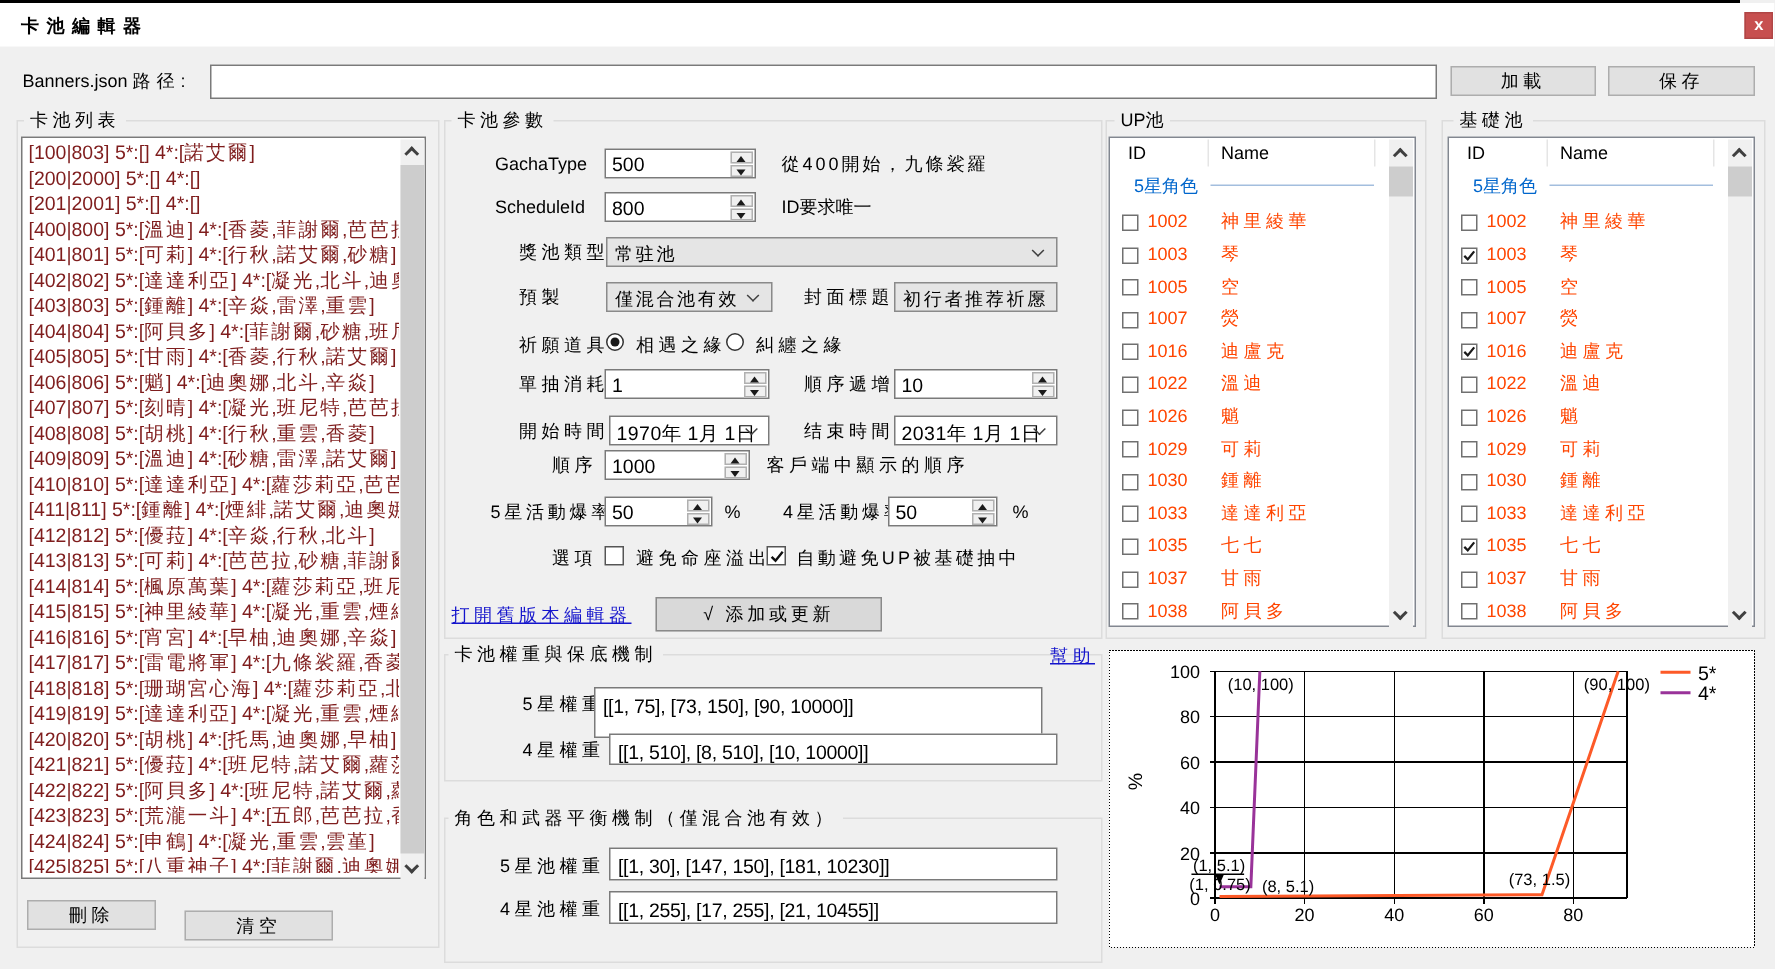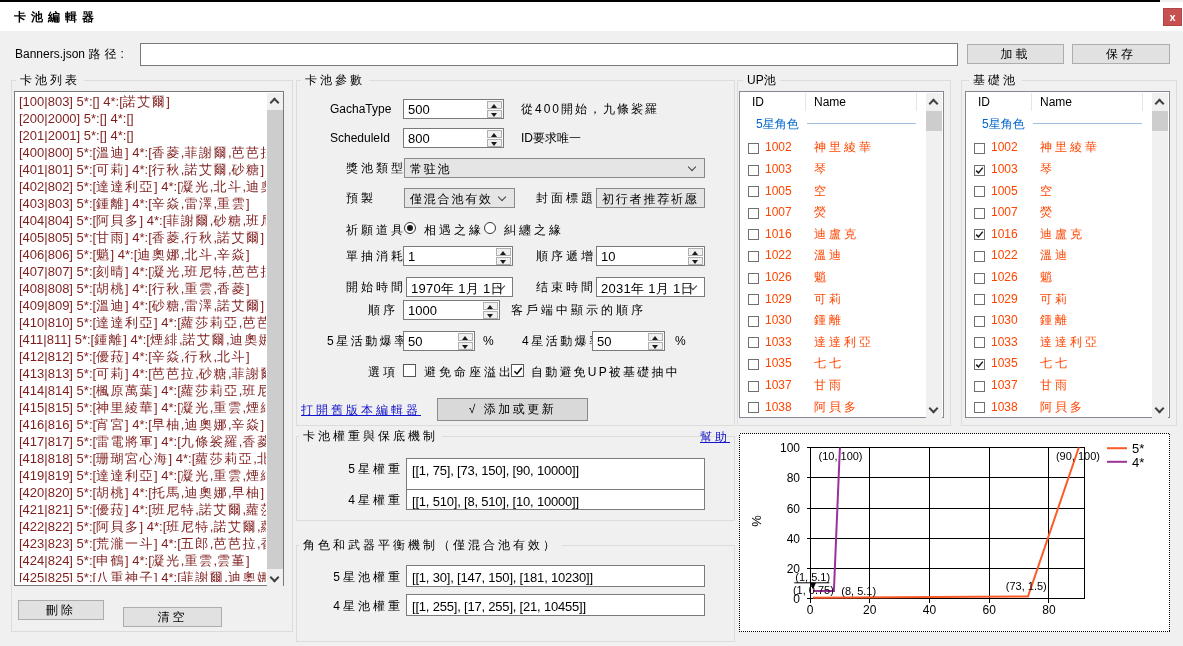--- a/index.html
+++ b/index.html
@@ -235,21 +235,21 @@
 <div class="lbl cj" style="left:424px;top:365px">避免命座溢出</div>
 <div class="cb13" style="left:511px;top:364px">
     <svg class="ck" style="left:1px;top:1px" width="10" height="10" viewBox="0 0 10 10">
       <path d="M1.4 5.2 L4 7.8 L8.8 1.8" stroke="#111" stroke-width="1.6" fill="none"></path>
     </svg>
   </div>
 <div class="lbl" style="left:531px;top:365px;letter-spacing:2.2px">自動避免UP被基礎抽中</div>
 <div class="link cj" style="left:301px;top:403px">打開舊版本編輯器</div>
 <div class="btn" style="left:437px;top:398px;width:151px;height:23px;line-height:21px;background:#d9d9d9;border-color:#8a8a8a;letter-spacing:2.5px">√ 添加或更新</div>
 <div class="lbl cj" style="left:300px;top:462px;width:103px;text-align:right">5星權重</div>
-<div class="tb" style="left:406px;top:458px;width:299px;height:34px">
+<div class="tb" style="left:396px;top:458px;width:299px;height:34px">
     <span class="fv">[[1, 75], [73, 150], [90, 10000]]</span>
   </div>
 <div class="lbl cj" style="left:300px;top:493px;width:103px;text-align:right">4星權重</div>
 <div class="tb" style="left:406px;top:489px;width:299px;height:21px">
     <span class="fv">[[1, 510], [8, 510], [10, 10000]]</span>
   </div>
 <div class="lbl cj" style="left:300px;top:570px;width:103px;text-align:right">5星池權重</div>
 <div class="tb" style="left:406px;top:565px;width:299px;height:22px">
     <span class="fv">[[1, 30], [147, 150], [181, 10230]]</span>
   </div>

